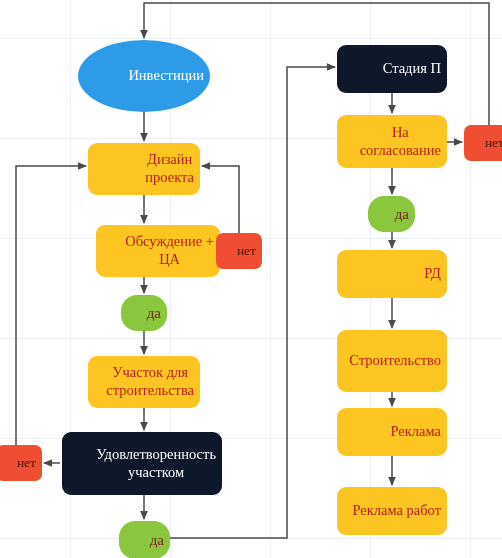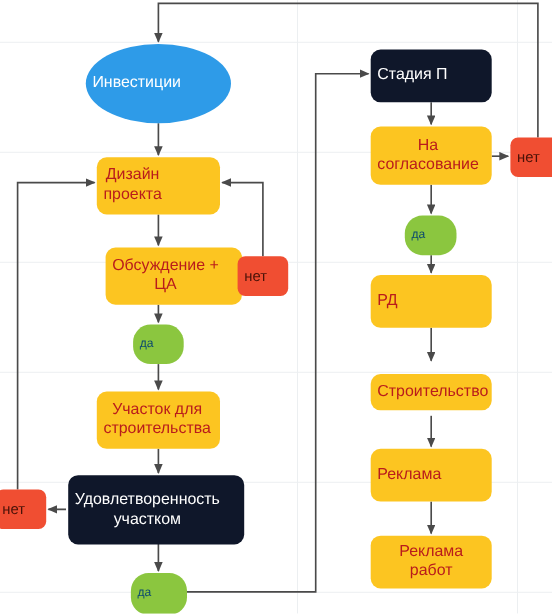--- a/index.html
+++ b/index.html
@@ -33,24 +33,25 @@
     left: 0; top: 0;
     width: 502px;
     height: 558px;
     pointer-events: none;
   }
   .node {
     position: absolute;
     box-sizing: border-box;
     display: flex;
     align-items: center;
-    justify-content: flex-start;
+    justify-content: flex-end;
     text-align: center;
     line-height: 1.22;
     padding: 10px 6px;
+    font-family: Liberation Serif, serif;
   }
   .n-process {
     border-radius: 9px;
     background: #FCC521;
     color: #b91c1c;
     font-size: 14.5px;
   }
   .n-terminal {
     border-radius: 9px;
     background: #0f172a;
@@ -65,22 +66,22 @@
   }
   .n-no {
     border-radius: 7px;
     background: #F04E32;
     color: #4a1208;
     font-size: 13.5px;
   }
   .n-yes {
     border-radius: 16px;
     background: #8BC63F;
-    color: #0c4a6e;
-    font-size: 11px;
+    color: #7f1d1d;
+    font-size: 15px;
   }
 </style>
 </head>
 <body>
 
 <div id="canvas">
 
   <div id="grid"></div>
 
   <svg id="edges" viewBox="0 0 502 558" width="502" height="558">
@@ -148,21 +149,21 @@
       </div>
       <div class="node n-no" style="left: 464px; top: 125px; width: 46px; height: 36px;">
         <span>нет</span>
       </div>
       <div class="node n-yes" style="left: 368px; top: 196px; width: 47px; height: 36px;">
         <span>да</span>
       </div>
       <div class="node n-process" style="left: 337px; top: 250px; width: 110px; height: 48px;">
         <span>РД</span>
       </div>
-      <div class="node n-process" style="left: 337px; top: 340px; width: 110px; height: 33px;">
+      <div class="node n-process" style="left: 337px; top: 330px; width: 110px; height: 62px;">
         <span>Строительство</span>
       </div>
       <div class="node n-process" style="left: 337px; top: 408px; width: 110px; height: 48px;">
         <span>Реклама</span>
       </div>
       <div class="node n-process" style="left: 337px; top: 487px; width: 110px; height: 48px;">
         <span>Реклама работ</span>
       </div>
     </div>
 

